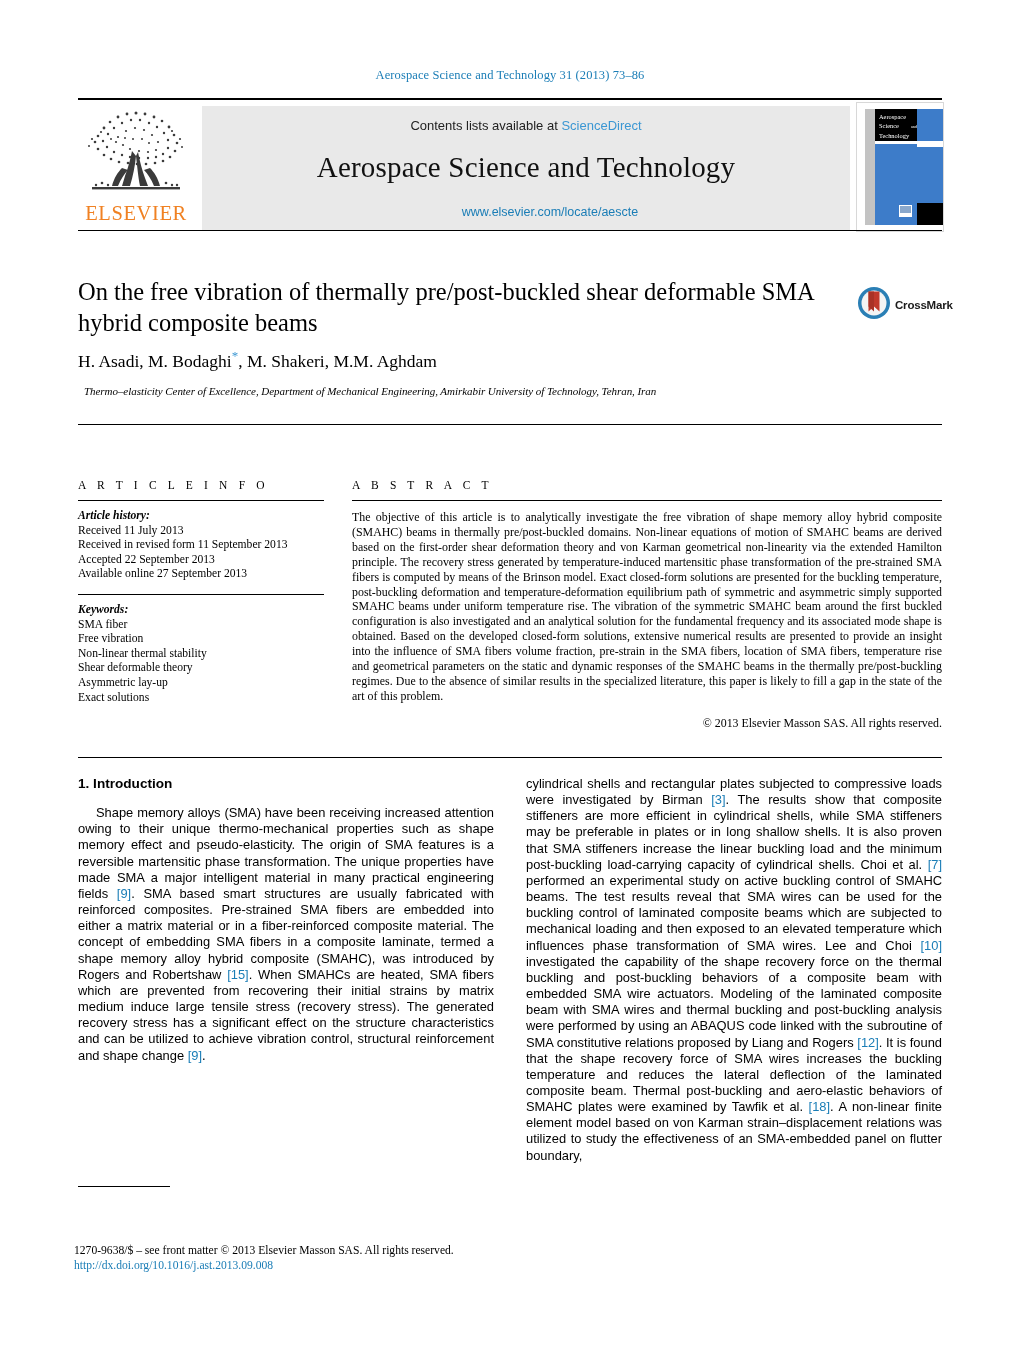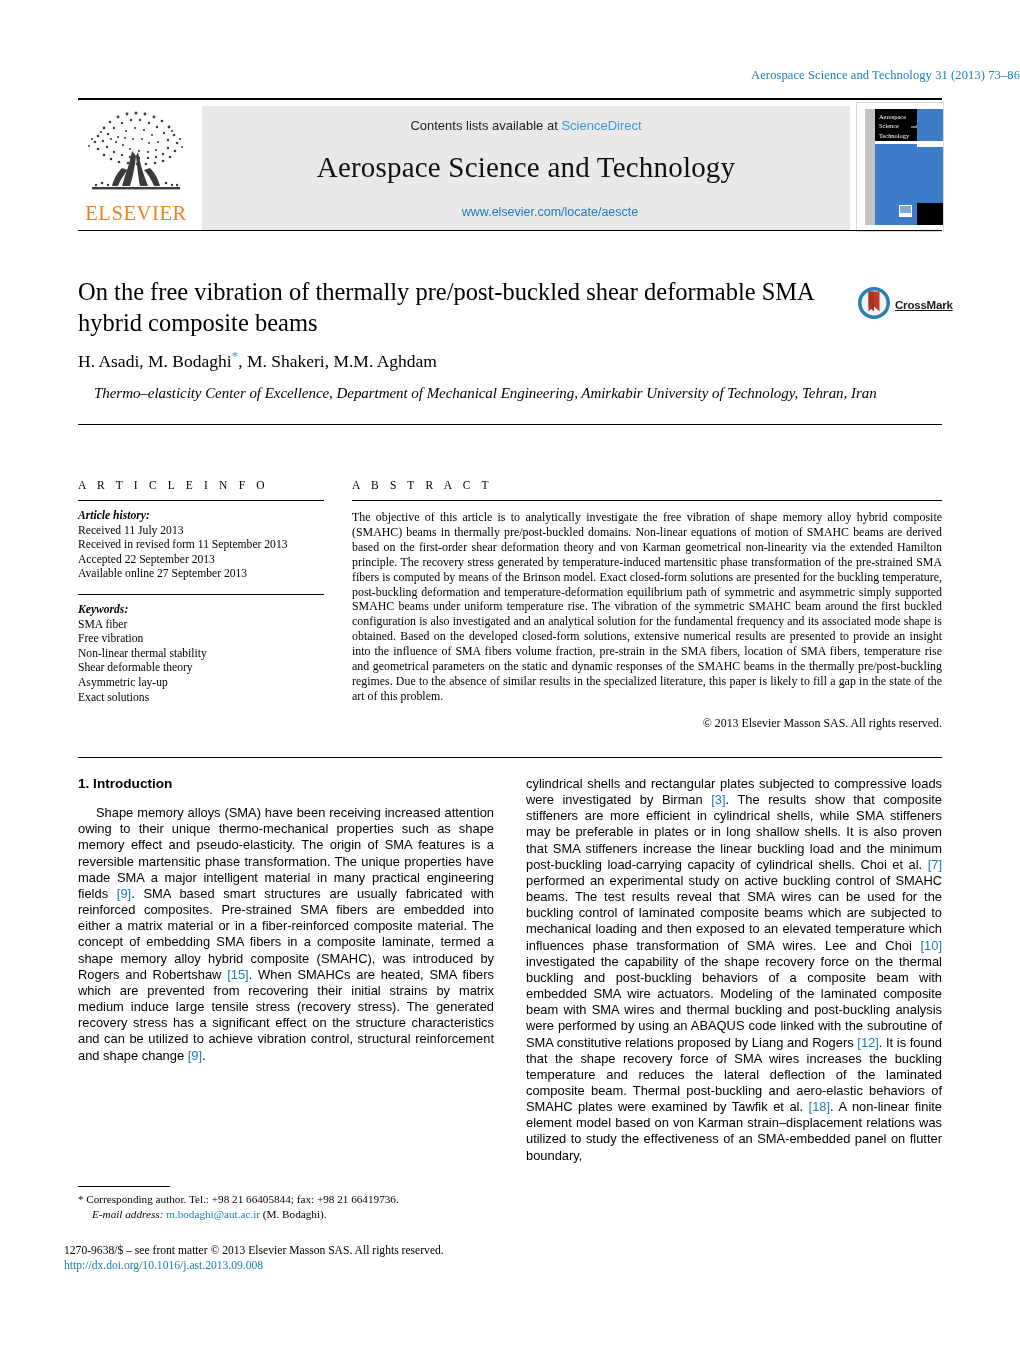--- a/index.html
+++ b/index.html
@@ -19,21 +19,21 @@
     position: absolute;
     left: 0; top: 0;
     width: 1020px;
     height: 1351px;
   }
 
   
   .running-head {
     position: absolute;
     top: 68px; left: 0; width: 1020px;
-    text-align: right;
+    text-align: center;
     font-size: 12.5px;
     color: #1a7db6;
     font-family: "Liberation Serif", serif;
     letter-spacing: 0.1px;
   }
 
   
   .masthead {
     position: absolute;
     top: 98px; left: 78px;
@@ -118,38 +118,37 @@
     width: 100px; height: 42px;
   }
   .crossmark-label {
     position: absolute;
     left: 38px; top: 13px;
     font-family: "Liberation Sans", sans-serif;
     font-size: 11.5px;
     font-weight: bold;
     color: #1b1b1b;
     letter-spacing: -0.2px;
-    text-decoration: underline;
   }
   .authors {
     position: absolute;
     left: 78px; top: 348px;
     width: 800px;
     font-family: "Liberation Serif", serif;
     font-size: 17.5px;
     color: #000;
   }
   .authors .star { color: #3b97d3; font-size: 13px; vertical-align: super; }
   .affiliation {
     position: absolute;
-    left: 94px; top: 385px;
+    left: 84px; top: 385px;
     width: 800px;
     font-family: "Liberation Serif", serif;
     font-style: italic;
-    font-size: 15px;
+    font-size: 11px;
     color: #000;
     letter-spacing: -0.05px;
   }
 
   
   .info-rule-top {
     position: absolute;
     left: 78px; top: 424px;
     width: 864px;
     border-top: 1px solid #000;
@@ -248,21 +247,21 @@
     font-family: "Liberation Serif", serif;
     font-size: 11.2px;
     line-height: 14.6px;
     color: #000;
   }
   .footnote .fn-star { font-size: 11px; }
   .footnote .ital { font-style: italic; }
   .link { color: #1a7db6; }
   .imprint {
     position: absolute;
-    left: 64px; top: 1243px;
+    left: 74px; top: 1243px;
     width: 470px;
     font-family: "Liberation Serif", serif;
     font-size: 11.6px;
     line-height: 15px;
     color: #000;
   }
   .doi { color: #1a7db6; }
 </style>
 </head>
 <body>
@@ -450,28 +449,19 @@
   <div class="body-col left">
     <div class="body-head">1. Introduction</div>
     <p><span>Shape memory alloys (SMA) have been receiving increased attention owing to their unique thermo-mechanical properties such as shape memory effect and pseudo-elasticity. The origin of SMA features is a reversible martensitic phase transformation. The unique properties have made SMA a major intelligent material in many practical engineering fields </span><span class="ref">[9]</span><span>. SMA based smart structures are usually fabricated with reinforced composites. Pre-strained SMA fibers are embedded into either a matrix material or in a fiber-reinforced composite material. The concept of embedding SMA fibers in a composite laminate, termed a shape memory alloy hybrid composite (SMAHC), was introduced by Rogers and Robertshaw </span><span class="ref">[15]</span><span>. When SMAHCs are heated, SMA fibers which are prevented from recovering their initial strains by matrix medium induce large tensile stress (recovery stress). The generated recovery stress has a significant effect on the structure characteristics and can be utilized to achieve vibration control, structural reinforcement and shape change </span><span class="ref">[9]</span><span>.</span></p>
   </div>
 
   <div class="body-col right">
     <p style="text-indent:0"><span>cylindrical shells and rectangular plates subjected to compressive loads were investigated by Birman </span><span class="ref">[3]</span><span>. The results show that composite stiffeners are more efficient in cylindrical shells, while SMA stiffeners may be preferable in plates or in long shallow shells. It is also proven that SMA stiffeners increase the linear buckling load and the minimum post-buckling load-carrying capacity of cylindrical shells. Choi et al. </span><span class="ref">[7]</span><span> performed an experimental study on active buckling control of SMAHC beams. The test results reveal that SMA wires can be used for the buckling control of laminated composite beams which are subjected to mechanical loading and then exposed to an elevated temperature which influences phase transformation of SMA wires. Lee and Choi </span><span class="ref">[10]</span><span> investigated the capability of the shape recovery force on the thermal buckling and post-buckling behaviors of a composite beam with embedded SMA wire actuators. Modeling of the laminated composite beam with SMA wires and thermal buckling and post-buckling analysis were performed by using an ABAQUS code linked with the subroutine of SMA constitutive relations proposed by Liang and Rogers </span><span class="ref">[12]</span><span>. It is found that the shape recovery force of SMA wires increases the buckling temperature and reduces the lateral deflection of the laminated composite beam. Thermal post-buckling and aero-elastic behaviors of SMAHC plates were examined by Tawfik et al. </span><span class="ref">[18]</span><span>. A non-linear finite element model based on von Karman strain–displacement relations was utilized to study the effectiveness of an SMA-embedded panel on flutter boundary,</span></p>
   </div>
 
   <div class="foot-rule"></div>
-  <div class="footnote">
-    <div>
-      <span class="fn-star">*</span><span> Corresponding author. Tel.: +98 21 66405844; fax: +98 21 66419736.</span>
-    </div>
-    <div style="padding-left:14px">
-      <span class="ital">E-mail address:</span>
-      <span class="link">m.bodaghi@aut.ac.ir</span><span> (M. Bodaghi).</span>
-    </div>
-  </div>
 
   <div class="imprint">
     <div>1270-9638/$ – see front matter © 2013 Elsevier Masson SAS. All rights reserved.</div>
     <div class="doi">http://dx.doi.org/10.1016/j.ast.2013.09.008</div>
   </div>
 
 </div>
 
 </body></html>

